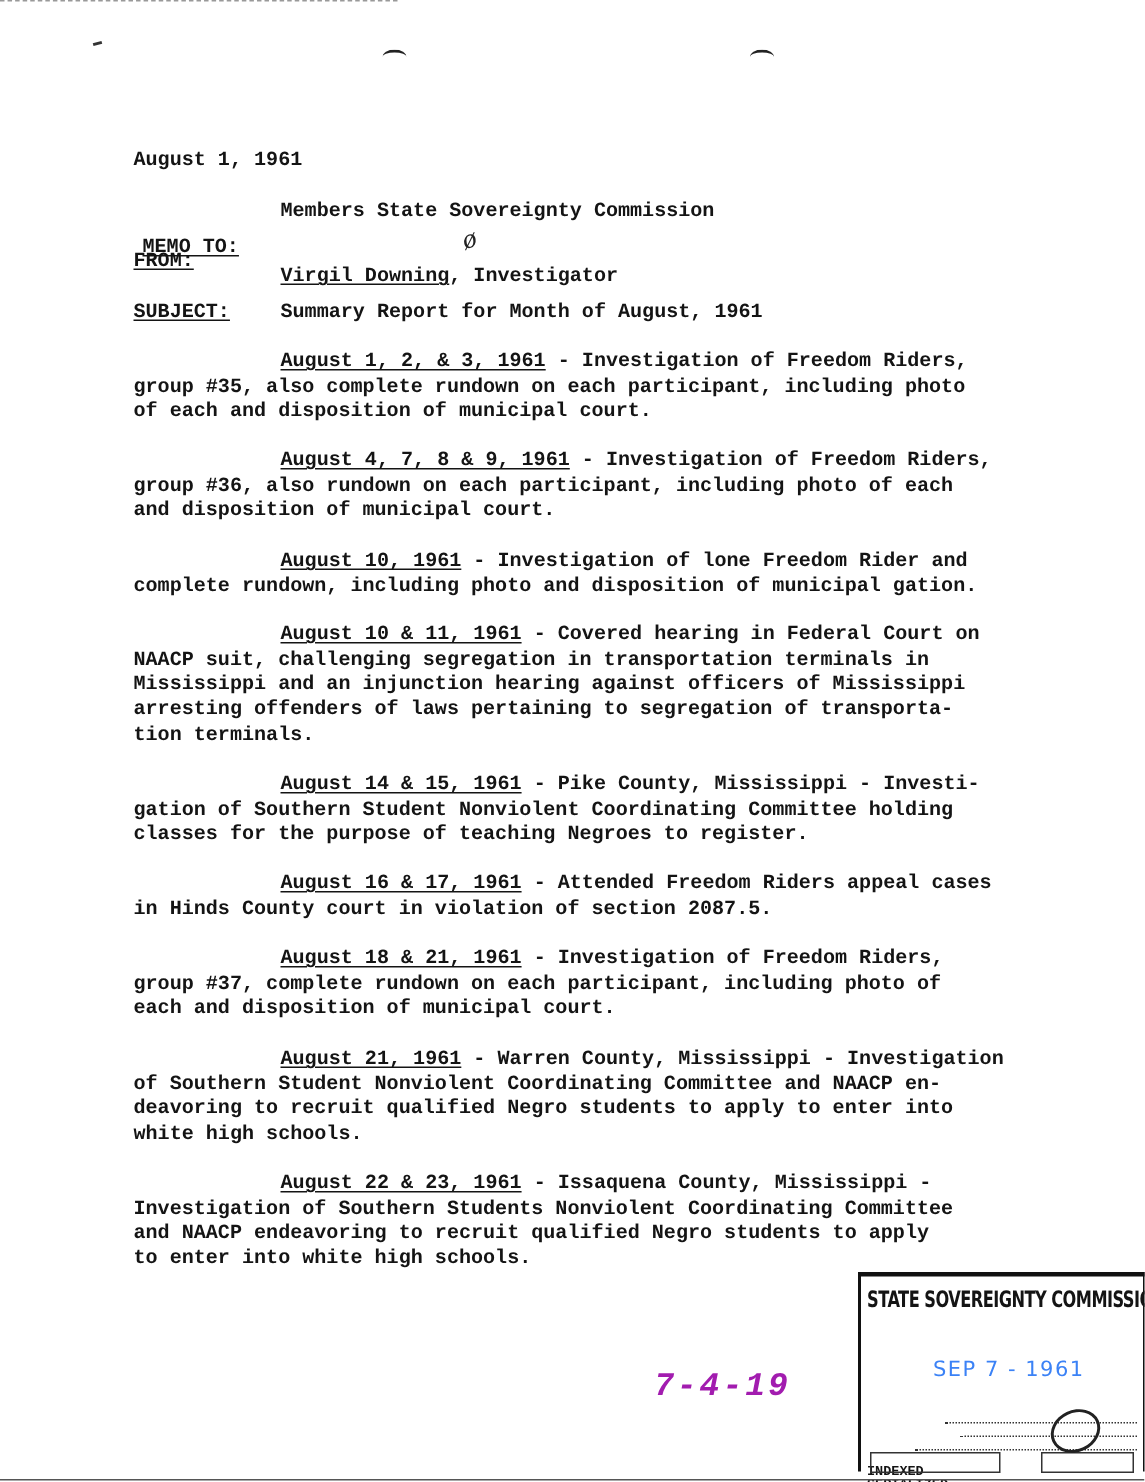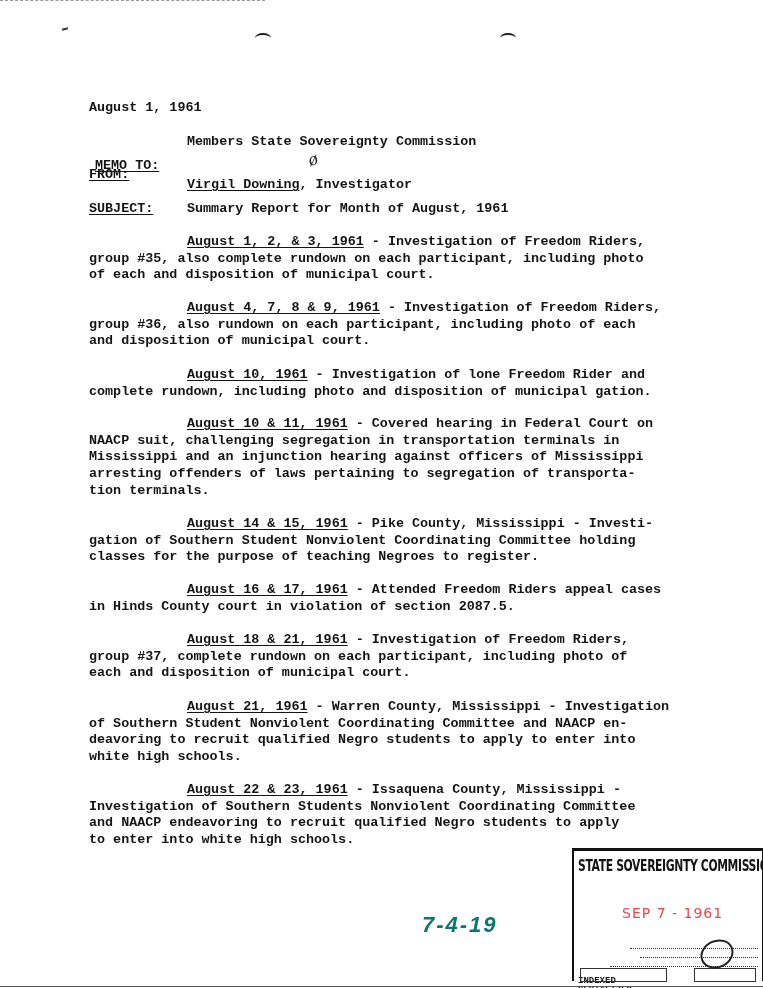--- a/index.html
+++ b/index.html
@@ -14,34 +14,34 @@
     }
     .punch { position: absolute; width: 16px; height: 8px; border-top: 2px solid #222;
       border-radius: 50% 50% 0 0; }
     .speck { position: absolute; width: 6px; height: 2px; background: #333; transform: rotate(-15deg); }
     .u { text-decoration: underline; text-decoration-thickness: 1px; text-underline-offset: 2px; }
     .hdr { position: absolute; font-size: 13.4px; font-weight: bold; white-space: pre; }
     .para { position: absolute; left: 89px; width: 640px; }
     .para .l { display: block; white-space: pre; font-size: 13.4px; font-weight: bold; line-height: 16.7px; }
     .ind { padding-left: 98px; }
     .handwrite {
-      position: absolute; left: 422px; top: 912px; font-family: Liberation Sans, sans-serif;
-      font-style: italic; font-size: 22px; font-weight: bold; color: #0f766e; letter-spacing: 2px;
+      position: absolute; left: 436px; top: 912px; font-family: Liberation Mono, monospace;
+      font-style: italic; font-size: 22px; font-weight: bold; color: #a21caf; letter-spacing: 2px;
     }
     .initial { position: absolute; left: 308px; top: 150px; font-family: "DejaVu Serif", serif;
       font-style: italic; font-size: 16px; color: #222; transform: rotate(-20deg); }
     .stamp {
       position: absolute; left: 572px; top: 848px; width: 188px; height: 130px;
       border-left: 2px solid #111; border-right: 2px solid #111; border-top: 3px solid #111;
     }
     .stamp-title { position: absolute; left: 4px; top: 6px; font-family: "DejaVu Sans", sans-serif;
       font-size: 15px; font-weight: bold; letter-spacing: -0.5px; transform: scaleX(0.72);
       transform-origin: left; white-space: nowrap; width: 250px; }
     .stamp-date { position: absolute; left: 48px; top: 54px; font-family: "DejaVu Sans", sans-serif;
-      font-size: 14px; color: #ef4444; letter-spacing: 1px; text-align: center; }
+      font-size: 14px; color: #3b82f6; letter-spacing: 1px; text-align: center; }
     .stamp-row { position: absolute; left: 4px; font-family: Liberation Mono, monospace; font-size: 9px;
       font-weight: bold; line-height: 9px; margin-top: 36px; }
     .stamp-dots { position: absolute; left: 56px; right: 4px; border-bottom: 1px dotted #333; height: 8px; }
     .box { position: absolute; border: 1px solid #333; height: 12px; }
     .bottom-line { position: absolute; left: 0; top: 986px; width: 763px; height: 0; border-top: 1px solid #555; }
     .sig { position: absolute; left: 700px; top: 940px; width: 30px; height: 24px;
       border: 2px solid #222; border-radius: 50%; transform: rotate(-25deg); }
   </style>
 </head>
 <body>

